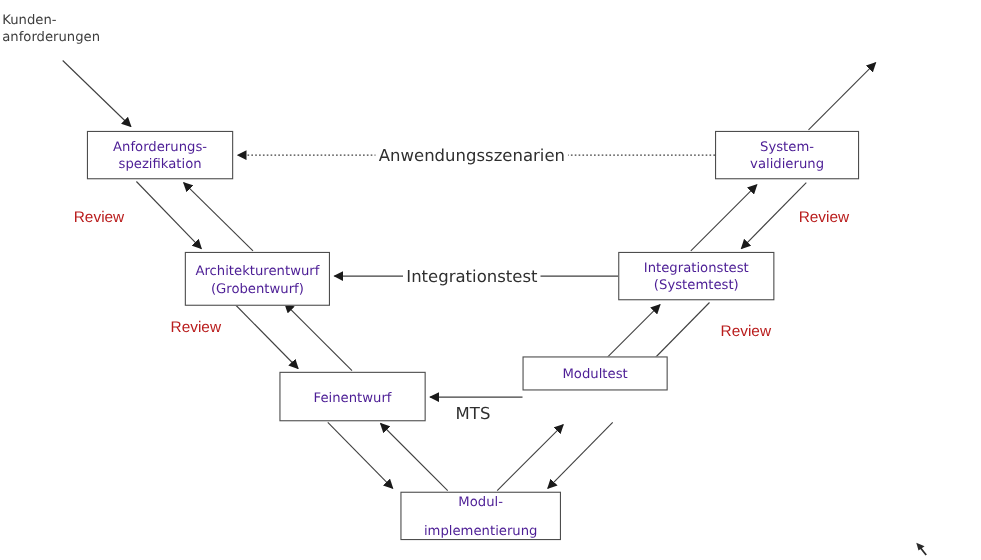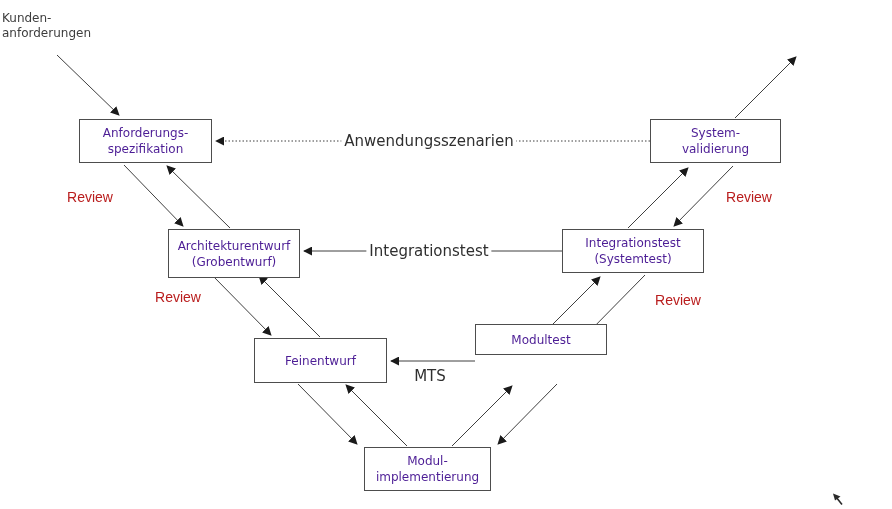--- a/index.html
+++ b/index.html
@@ -122,21 +122,21 @@
 
   <div class="vbox" style="left:168px; top:229px; width:132px; height:49px;">
     <span>Architekturentwurf</span>
     <span>(Grobentwurf)</span>
   </div>
 
   <div class="vbox" style="left:254px; top:338px; width:133px; height:45px;">
     <span>Feinentwurf</span>
   </div>
 
-  <div class="vbox" style="left:364px; top:447px; width:127px; height:44px;">
+  <div class="vbox" style="left:364px; top:447px; width:146px; height:44px;justify-content:space-between;">
     <span>Modul-</span>
     <span>implementierung</span>
   </div>
 
   <div class="vbox" style="left:475px; top:324px; width:132px; height:31px;">
     <span>Modultest</span>
   </div>
 
   <div class="vbox" style="left:562px; top:229px; width:142px; height:44px;">
     <span>Integrationstest</span>

